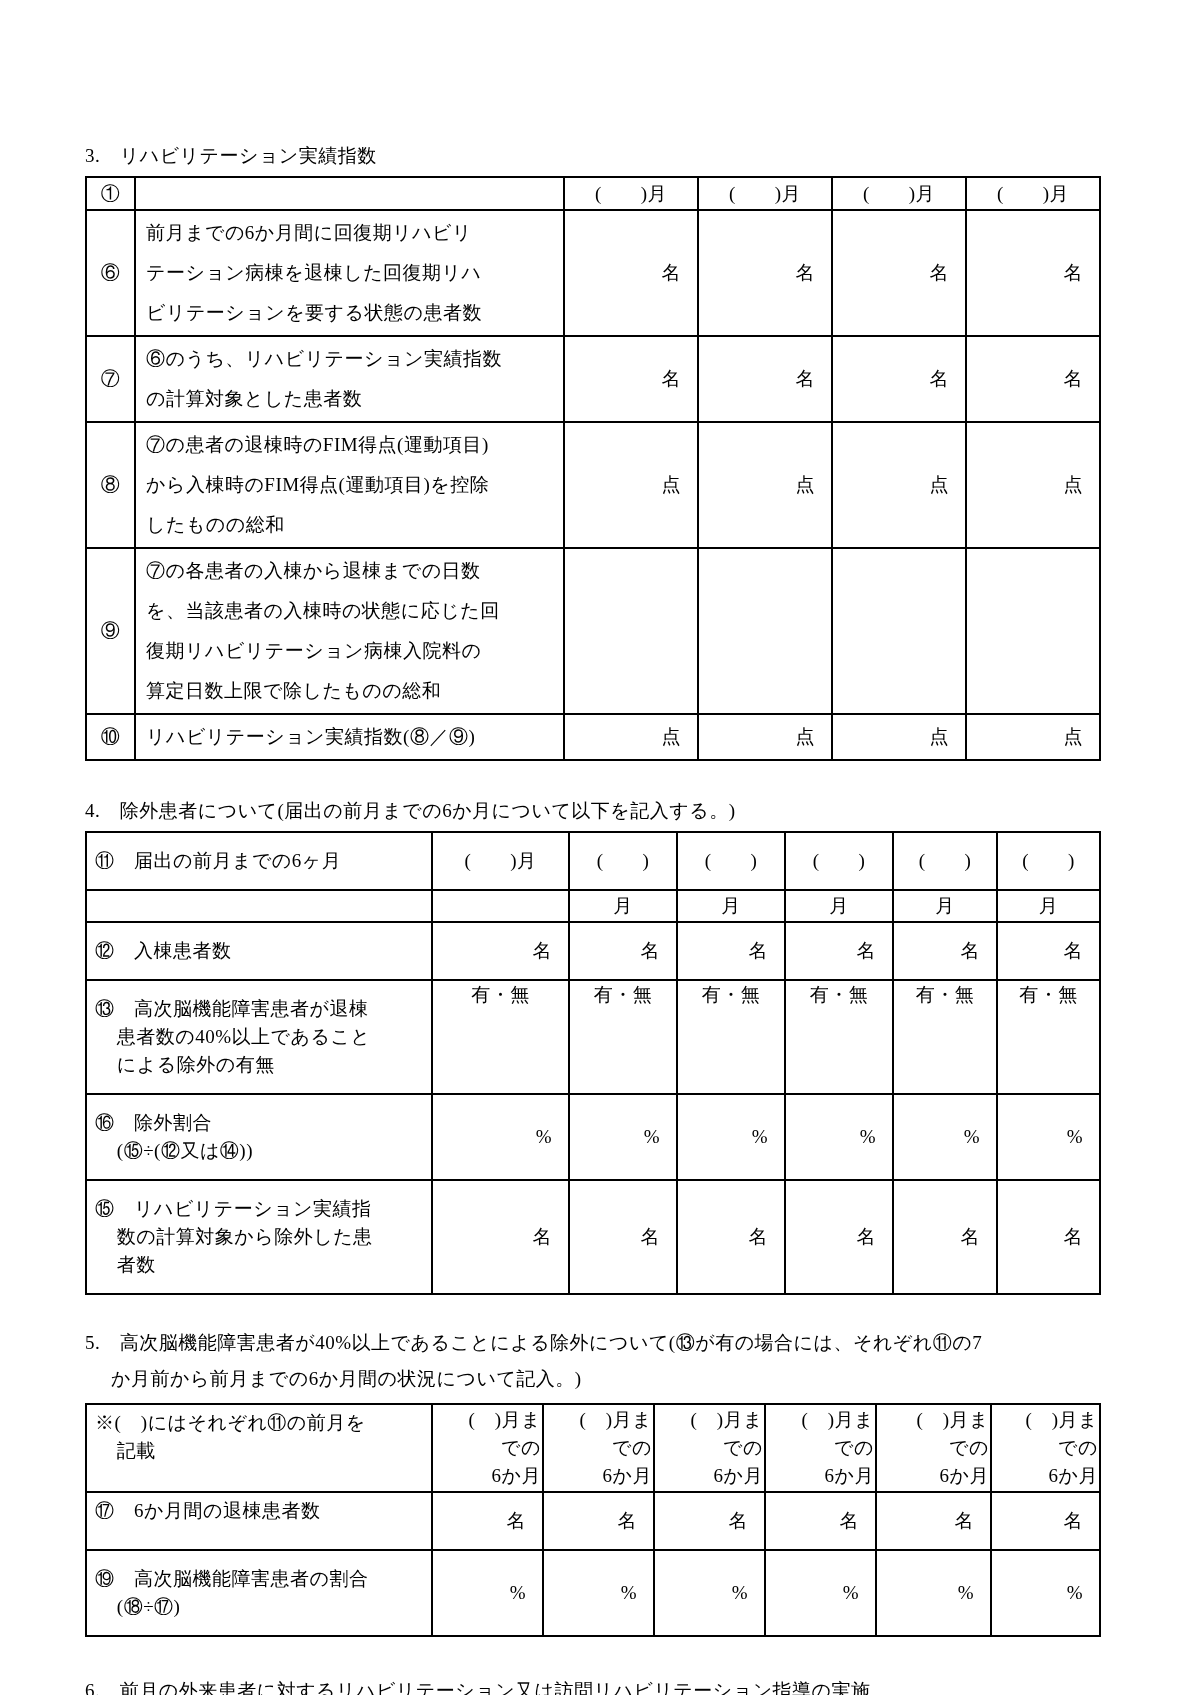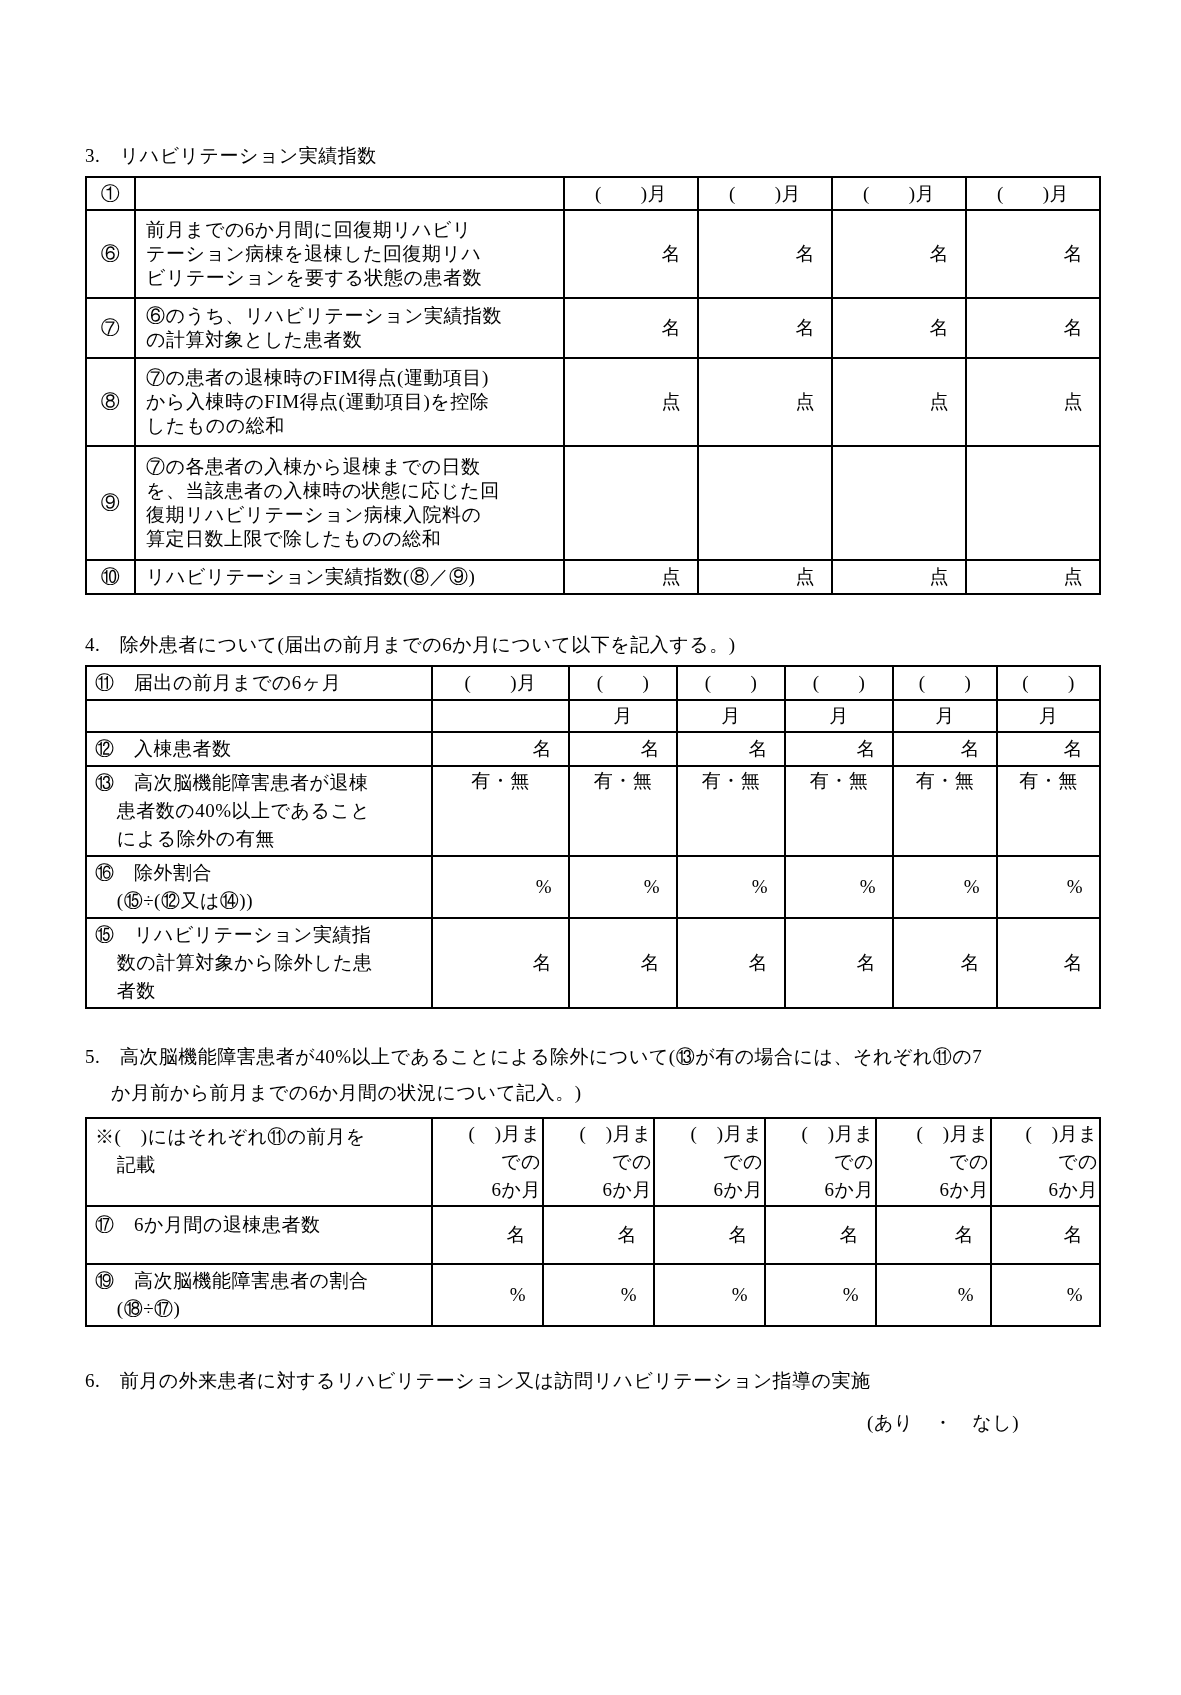--- a/index.html
+++ b/index.html
@@ -35,22 +35,22 @@
     table-layout: fixed;
     width: 1014px;
     font-size: 19px;
   }
   table.t td {
     border: 2px solid #000000;
     overflow: hidden;
     letter-spacing: 0.5px;
   }
   .num  { text-align: center; vertical-align: middle; }
-  .desc { padding: 2px 10px; line-height: 24px; white-space: pre-line; vertical-align: middle; text-align: left; }
-  .lblc { padding: 2px 8px; vertical-align: middle; text-align: left; }
+  .desc { padding: 2px 10px; line-height: 40px; white-space: pre-line; vertical-align: middle; text-align: left; }
+  .lblc { padding: 14px 8px; vertical-align: middle; text-align: left; }
   .lblc .hang {
     padding-left: 1.15em;
     text-indent: -1.15em;
     white-space: pre-line;
     line-height: 28px;
   }
   .unit { text-align: right; padding-right: 16px; vertical-align: middle; }
   .ctr  { text-align: center; vertical-align: middle; }
   .hdr  { text-align: right; vertical-align: middle; white-space: pre-line; line-height: 28px; margin-left: 46px; }
   .vtop { vertical-align: top; }

